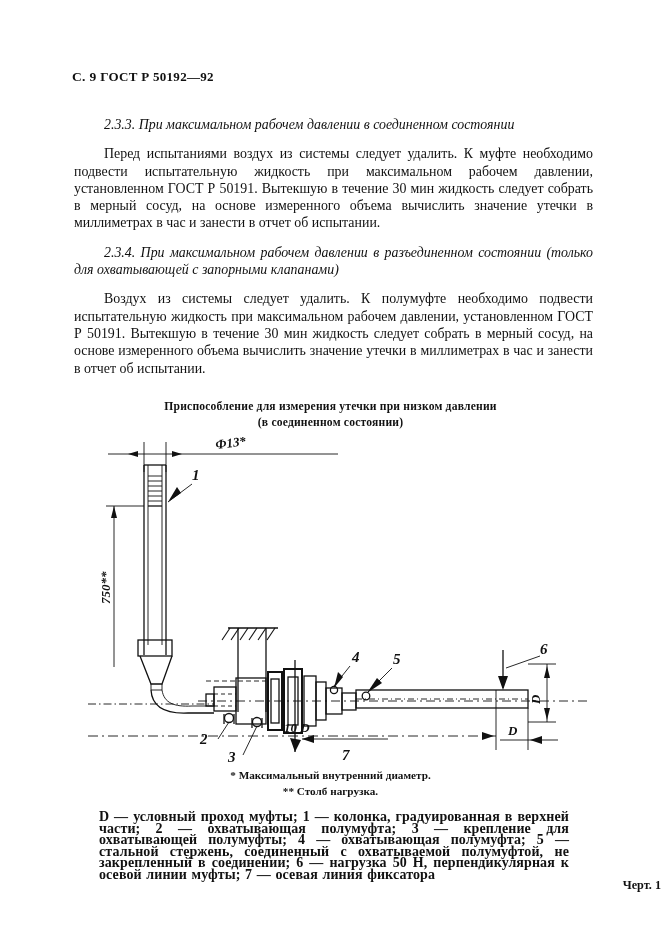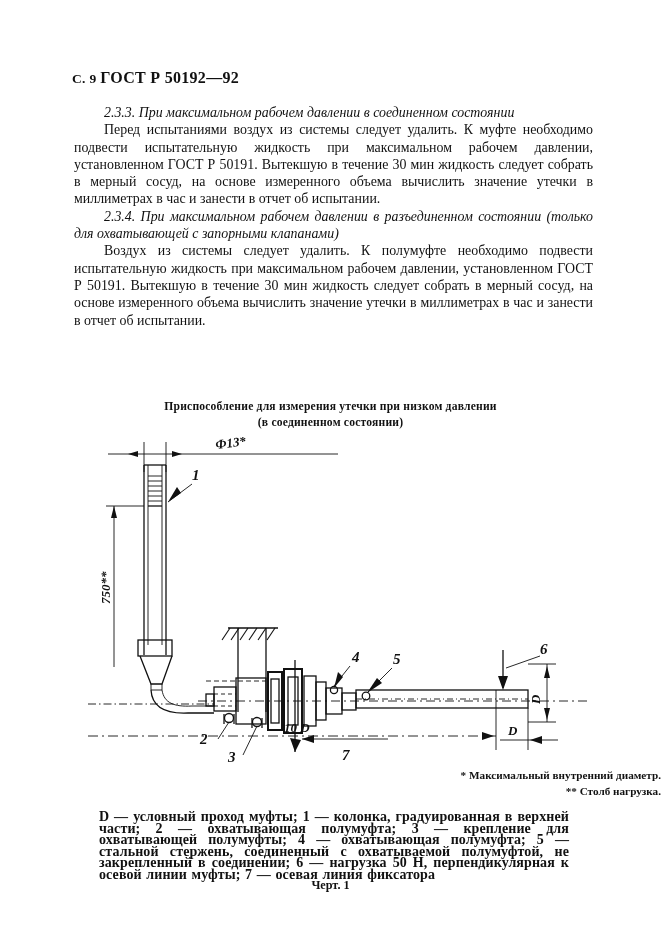--- a/index.html
+++ b/index.html
@@ -17,31 +17,31 @@
     width:661px;height:935px;
   }
 
   
   .hdr{
     position:absolute;left:72px;top:69px;
     font-family:"Liberation Serif",serif;
     font-size:13.5px;font-weight:bold;letter-spacing:.3px;
     white-space:nowrap;
   }
-  .hdr .num{font-size:16px;}
+  .hdr .num{font-size:13px;}
 
   
   .body{
     position:absolute;left:74px;top:104px;width:519px;
     font-size:13.9px;line-height:17.3px;
     text-align:justify;
     text-justify:inter-word;
     hyphens:none;
   }
-  .para{margin:0 0 0 0;}
+  .para{margin:12px 0 0 0;}
   .para.ind{text-indent:30px;}
   .it{font-style:italic;}
 
   
   .fig-title{
     position:absolute;left:0;top:399px;width:661px;
     text-align:center;
     font-size:11.6px;font-weight:bold;line-height:16px;
     letter-spacing:.2px;
   }
@@ -52,35 +52,35 @@
     width:500px;height:330px;
   }
   .drawing svg{display:block;}
 
   
   .footnotes{
     position:absolute;left:0;top:768px;width:661px;
     text-align:center;
     font-size:11.2px;font-weight:bold;line-height:15.5px;
   }
-  .footnotes div{white-space:nowrap;text-align:right;}
+  .footnotes div{white-space:nowrap;}
 
   
   .legend{
     position:absolute;left:99px;top:811px;width:470px;
     font-size:14px;line-height:11.6px;font-weight:bold;
     text-align:justify;
     letter-spacing:.1px;
     word-spacing:1px;
   }
 
   
   .fig-cap{
     position:absolute;left:0;top:878px;width:661px;
-    text-align:center;font-size:12.2px;font-weight:bold;
+    text-align:right;font-size:12.2px;font-weight:bold;
   }
 
   
   .lbl{font-family:"Liberation Serif",serif;font-style:italic;font-weight:bold;font-size:15px;fill:#111;}
   .dim{font-family:"Liberation Serif",serif;font-style:italic;font-weight:bold;font-size:13px;fill:#111;}
   .ln{stroke:#111;fill:none;}
   .thin{stroke-width:.9;}
   .med{stroke-width:1.3;}
   .thick{stroke-width:2;}
   .hatchl{stroke:#111;stroke-width:1.1;}

